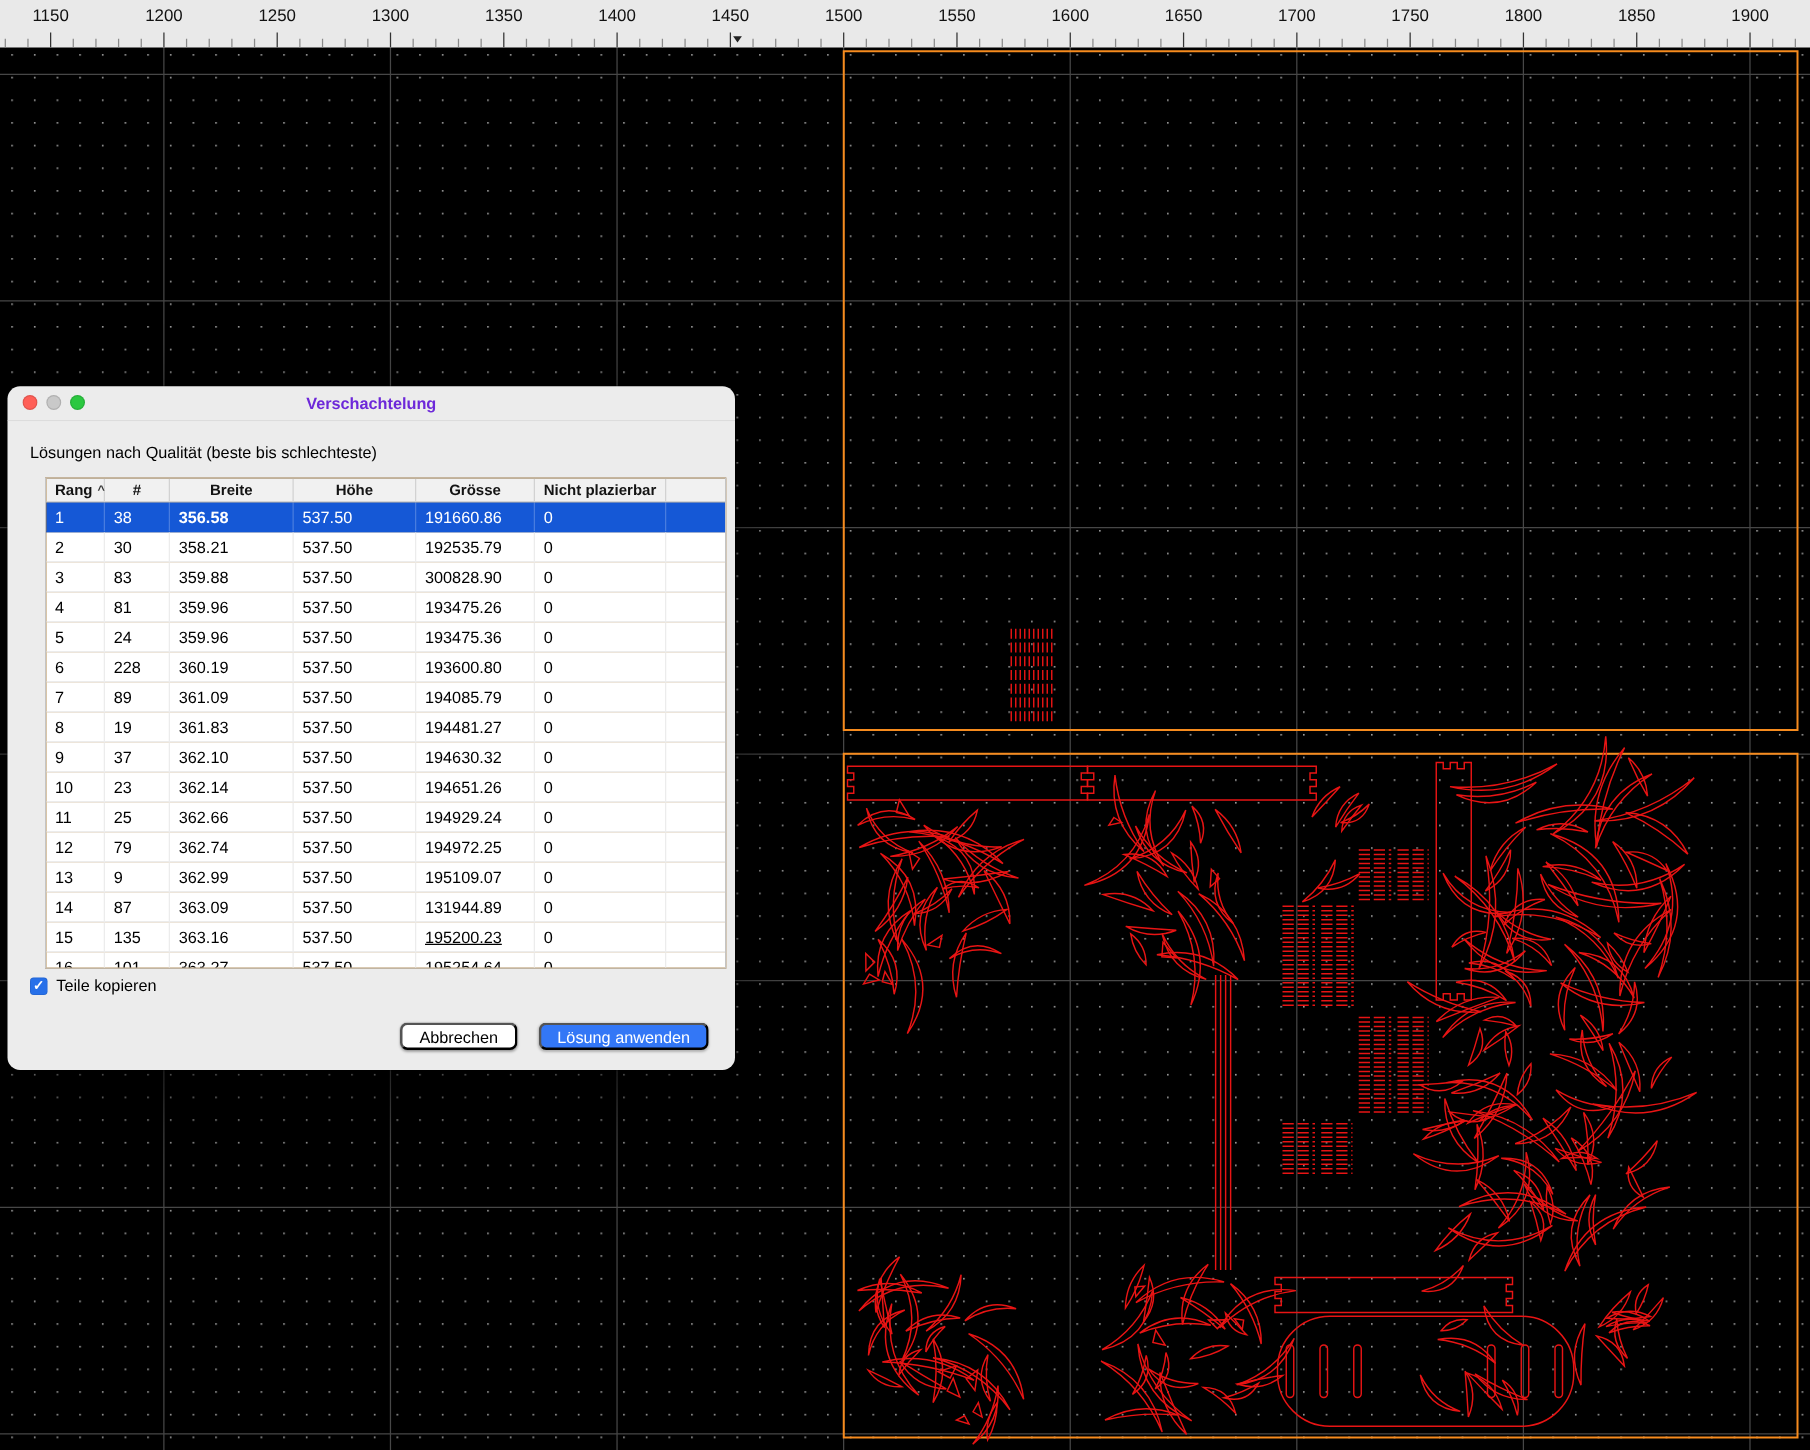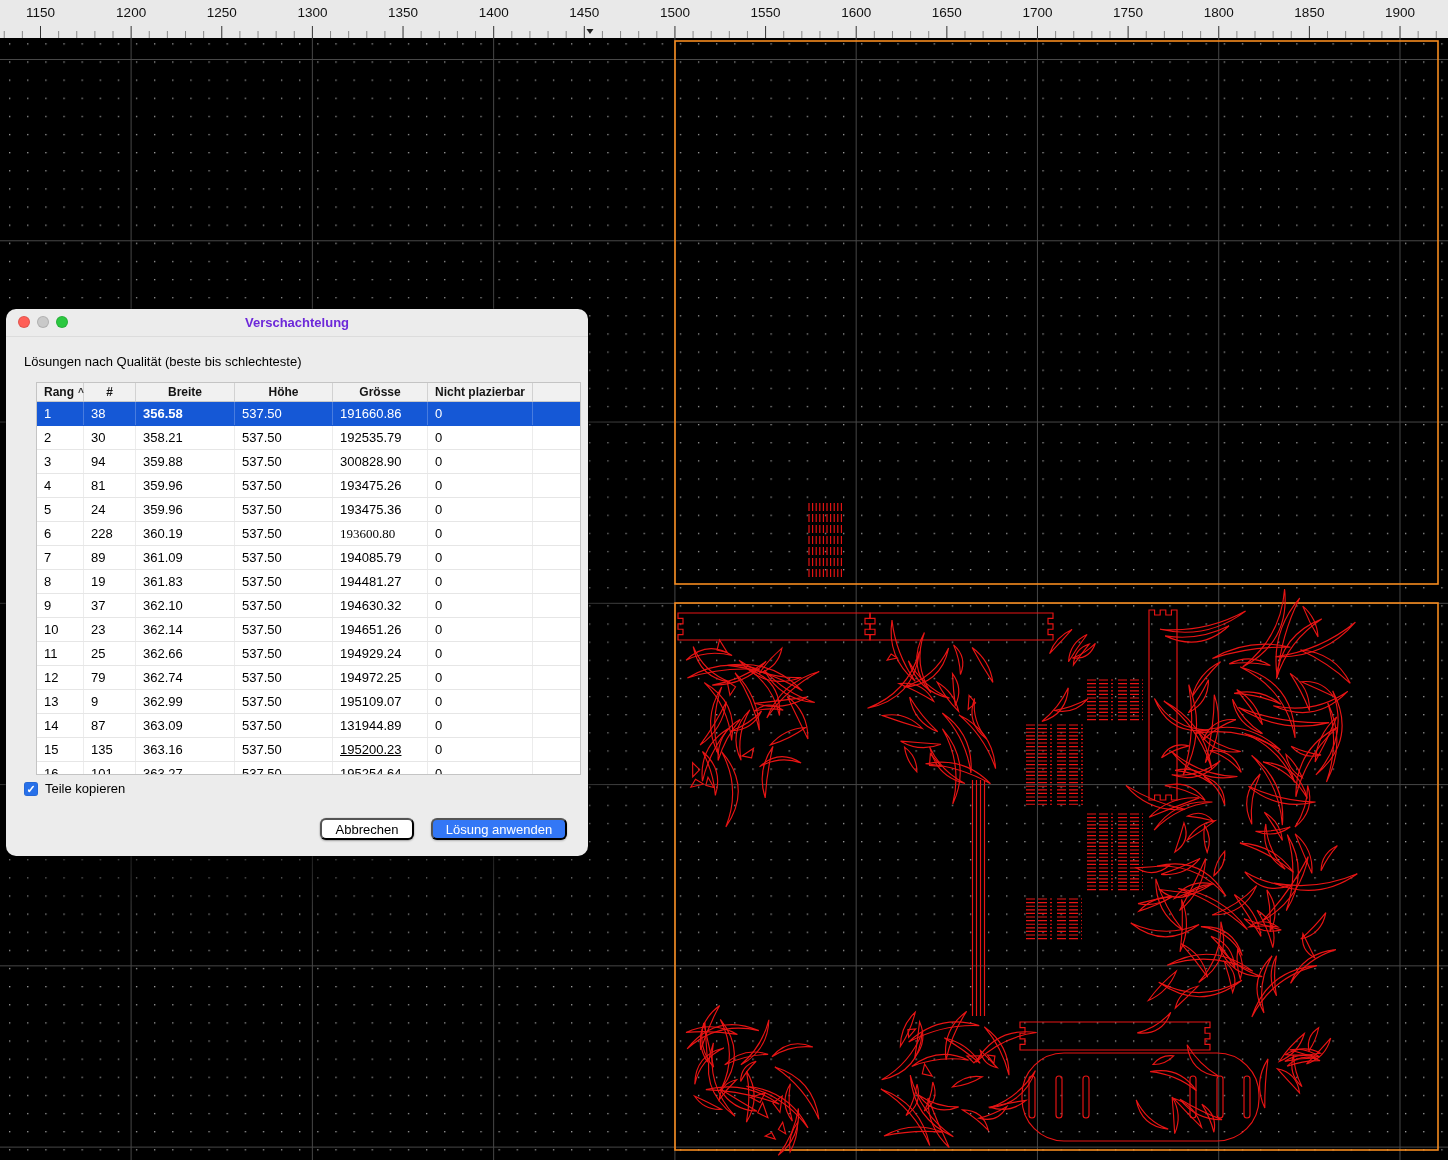--- a/index.html
+++ b/index.html
@@ -646,21 +646,21 @@
           <div class="td" style="width: 47px;">2</div>
           <div class="td" style="width: 52px;">30</div>
           <div class="td" style="width: 99px;">358.21</div>
           <div class="td" style="width: 98px;">537.50</div>
           <div class="td" style="width: 95px;">192535.79</div>
           <div class="td" style="width: 105px;">0</div>
           <div class="td fill"></div>
         </div>
         <div class="trow">
           <div class="td" style="width: 47px;">3</div>
-          <div class="td" style="width: 52px;">94</div>
+          <div class="td" style="width: 52px;">83</div>
           <div class="td" style="width: 99px;">359.88</div>
           <div class="td" style="width: 98px;">537.50</div>
           <div class="td" style="width: 95px;">300828.90</div>
           <div class="td" style="width: 105px;">0</div>
           <div class="td fill"></div>
         </div>
         <div class="trow">
           <div class="td" style="width: 47px;">4</div>
           <div class="td" style="width: 52px;">81</div>
           <div class="td" style="width: 99px;">359.96</div>
@@ -676,21 +676,21 @@
           <div class="td" style="width: 98px;">537.50</div>
           <div class="td" style="width: 95px;">193475.36</div>
           <div class="td" style="width: 105px;">0</div>
           <div class="td fill"></div>
         </div>
         <div class="trow">
           <div class="td" style="width: 47px;">6</div>
           <div class="td" style="width: 52px;">228</div>
           <div class="td" style="width: 99px;">360.19</div>
           <div class="td" style="width: 98px;">537.50</div>
-          <div class="td" style="width: 95px; font-family: Liberation Serif, serif;">193600.80</div>
+          <div class="td" style="width: 95px;">193600.80</div>
           <div class="td" style="width: 105px;">0</div>
           <div class="td fill"></div>
         </div>
         <div class="trow">
           <div class="td" style="width: 47px;">7</div>
           <div class="td" style="width: 52px;">89</div>
           <div class="td" style="width: 99px;">361.09</div>
           <div class="td" style="width: 98px;">537.50</div>
           <div class="td" style="width: 95px;">194085.79</div>
           <div class="td" style="width: 105px;">0</div>

